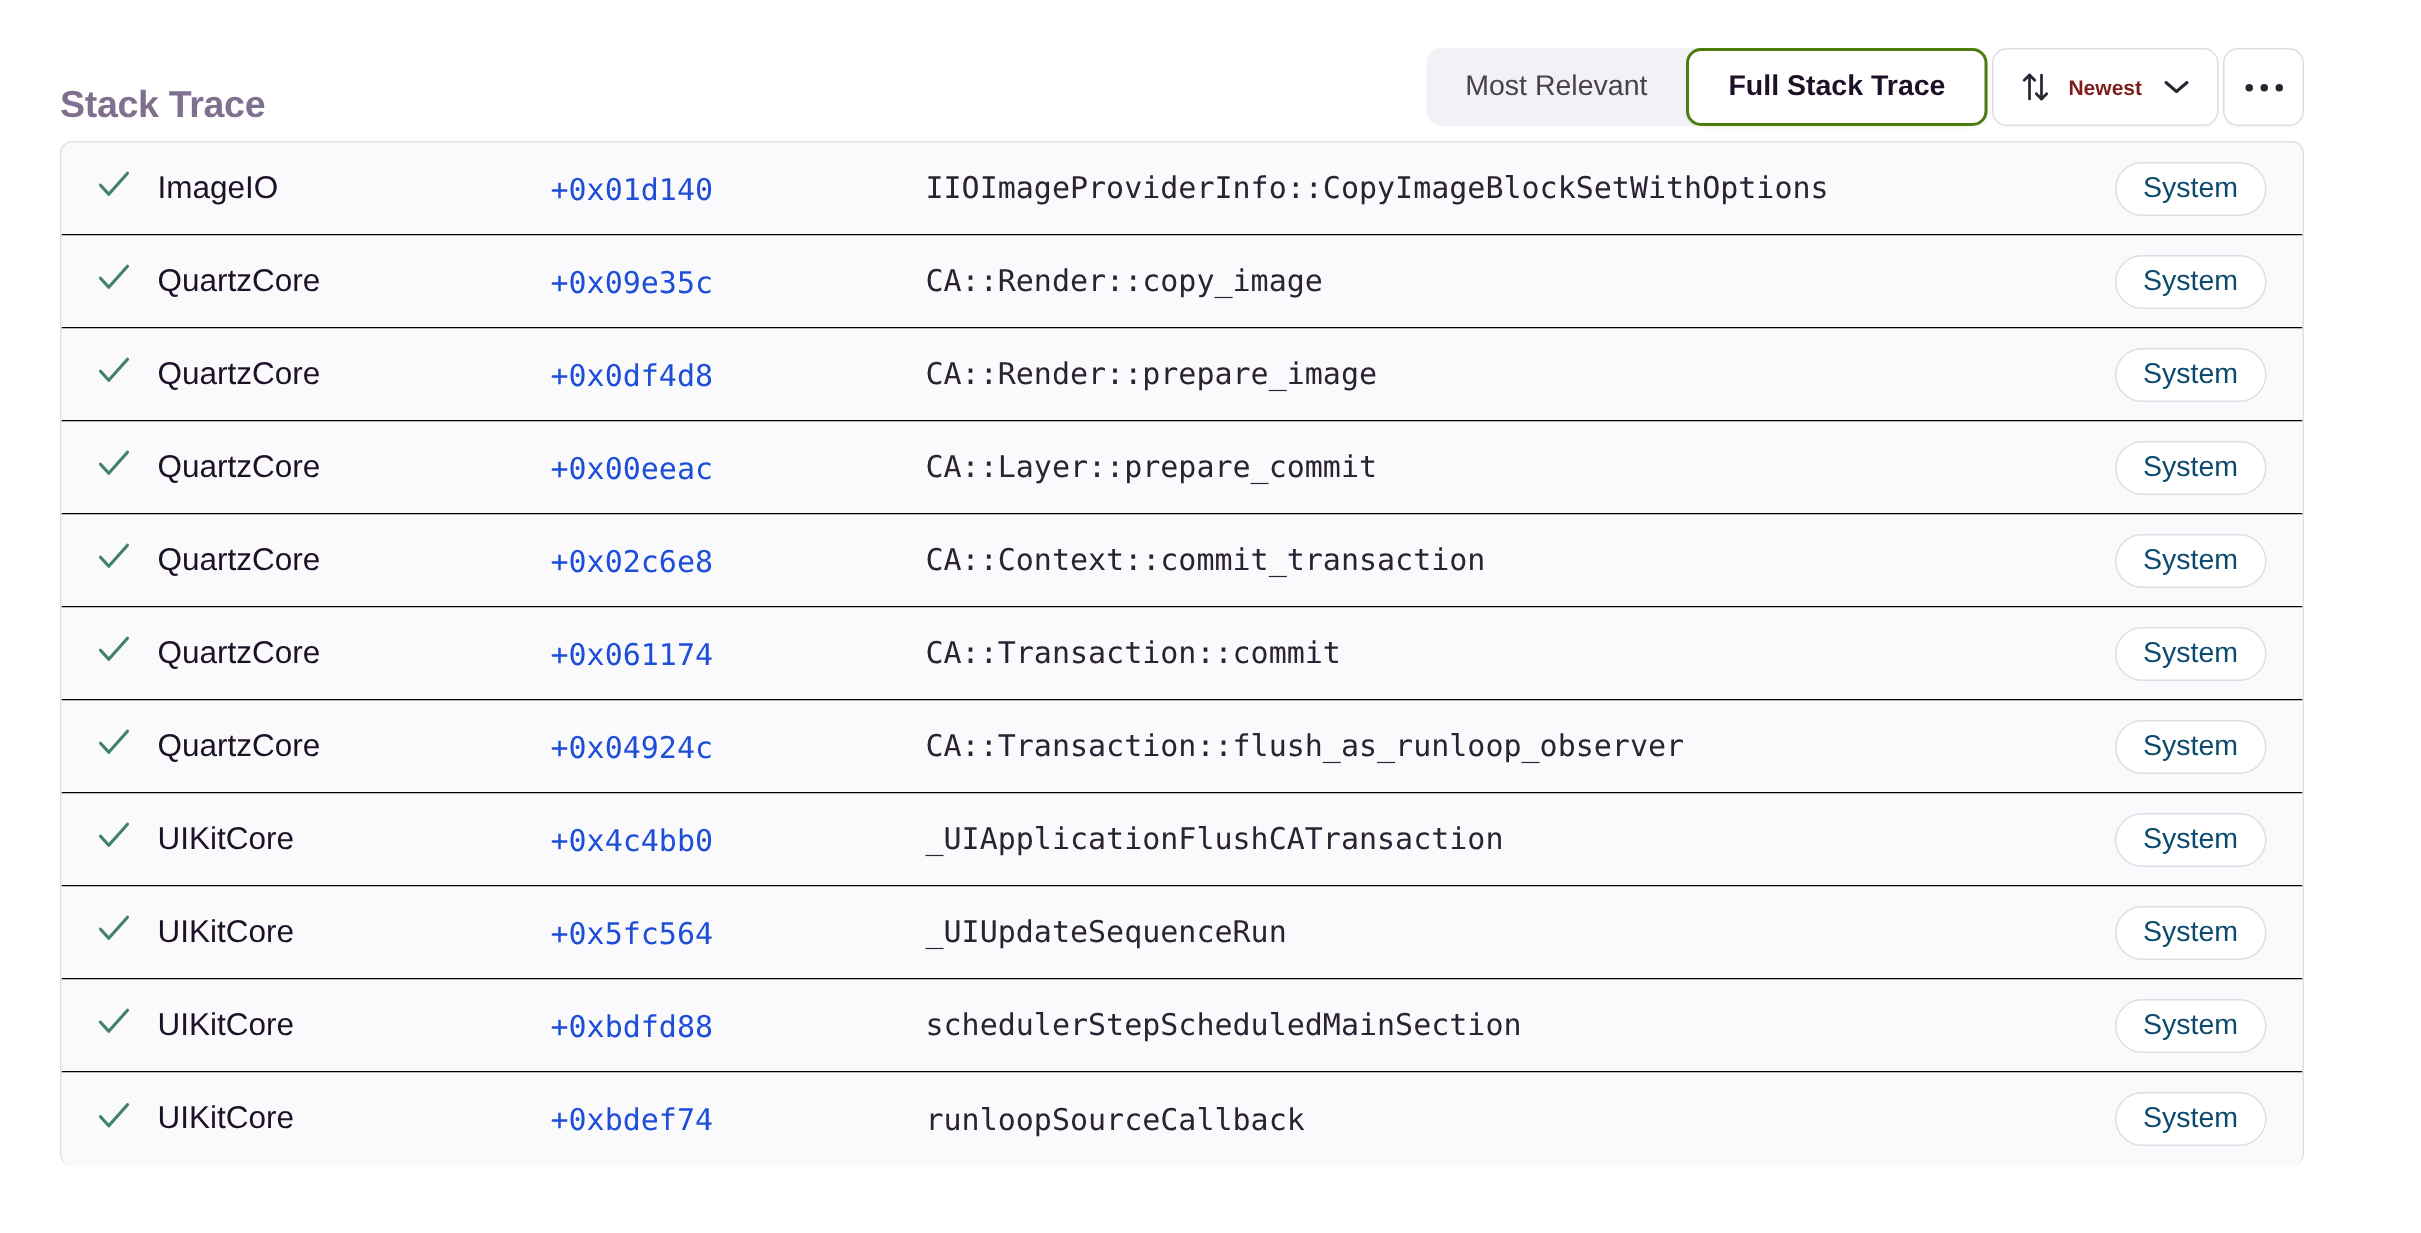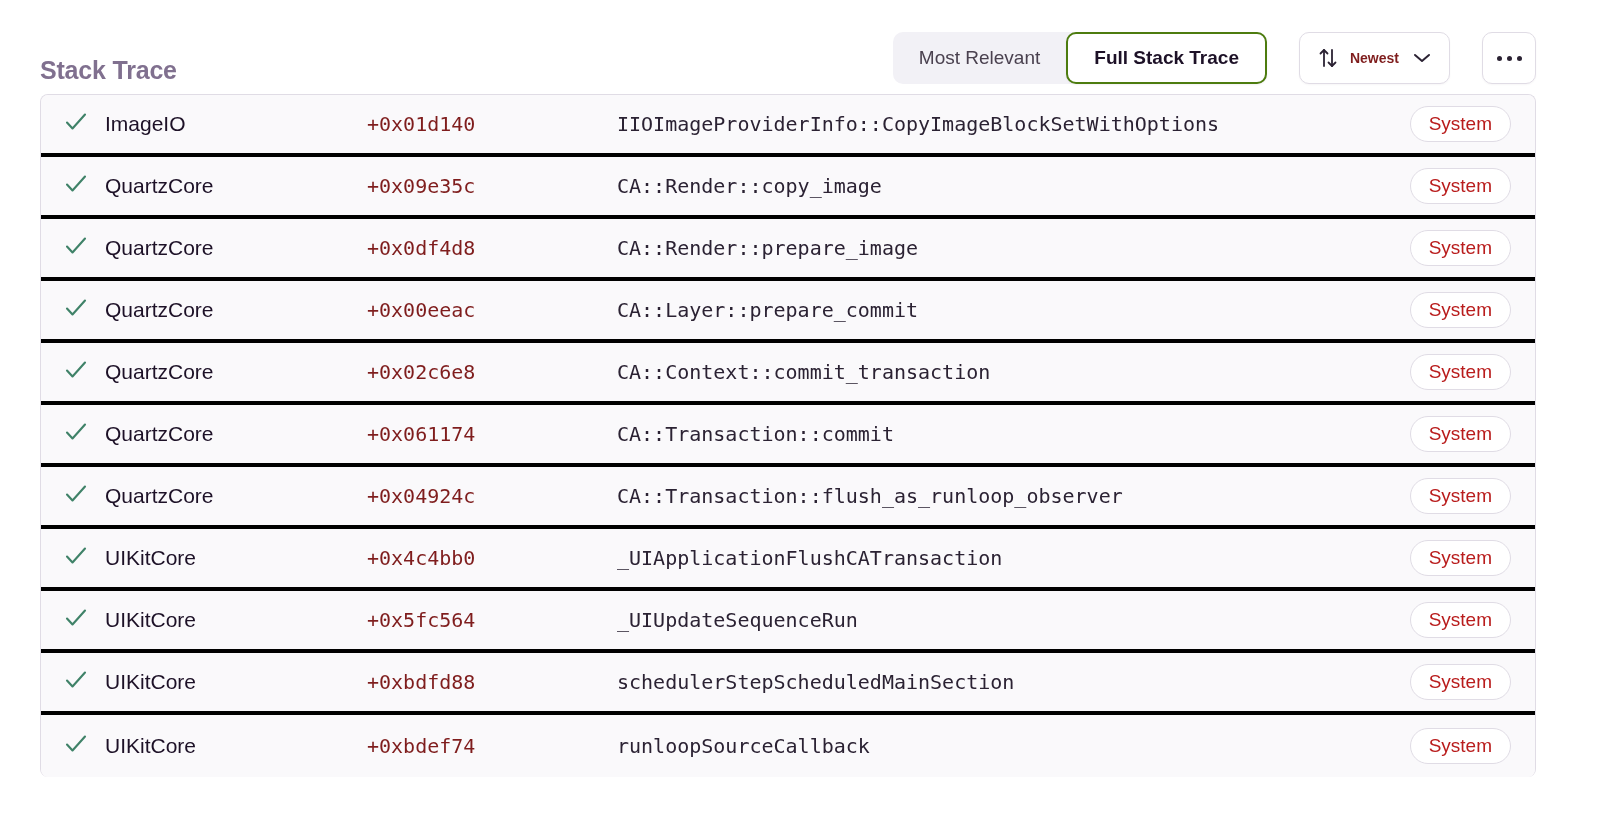--- a/index.html
+++ b/index.html
@@ -33,21 +33,21 @@
     font-weight: bold;
     color: #80708f;
     letter-spacing: -0.2px;
     line-height: 1;
     margin-top: 24px;
   }
 
   .header-controls {
     display: flex;
     align-items: center;
-    gap: 32px;
+    gap: 3px;
     justify-content: flex-end;
   }
 
   
   .segmented {
     display: flex;
     align-items: center;
     background: #f2f1f6;
     border-radius: 10px;
     height: 52px;
@@ -156,21 +156,21 @@
     border-radius: 8px;
     border-bottom: none;
     overflow: hidden;
   }
 
   .frame-row {
     display: flex;
     align-items: center;
     min-height: 62px;
     padding: 8px 24px 8px 22px;
-    border-bottom: 4px solid #000000;
+    border-bottom: 1px solid #000000;
     background: #faf9fb;
   }
 
   .frame-row:last-child { border-bottom: none; }
 
   .col-check {
     width: 42px;
     flex: 0 0 42px;
     display: flex;
     align-items: center;
@@ -186,21 +186,21 @@
     color: #1d1127;
     font-family: "Liberation Sans", sans-serif;
     white-space: nowrap;
     overflow: hidden;
   }
 
   .col-offset {
     width: 250px;
     flex: 0 0 250px;
     font-size: 20px;
-    color: #7f1d1d;
+    color: #1d4ed8;
     font-family: "DejaVu Sans Mono", monospace;
     white-space: nowrap;
   }
 
   .col-func {
     flex: 1 1 auto;
     font-size: 20px;
     color: #2b2233;
     font-family: "DejaVu Sans Mono", monospace;
     line-height: 1.55;
@@ -219,21 +219,21 @@
   .badge {
     display: inline-flex;
     align-items: center;
     justify-content: center;
     height: 36px;
     padding: 0 18px;
     border: 1px solid #e0dce5;
     border-radius: 999px;
     background: #ffffff;
     font-size: 19px;
-    color: #b91c1c;
+    color: #0c4a6e;
     font-family: "Liberation Sans", sans-serif;
     white-space: nowrap;
   }
 </style>
 </head>
 <body>
 
 <div class="panel">
 
   <div class="header">

